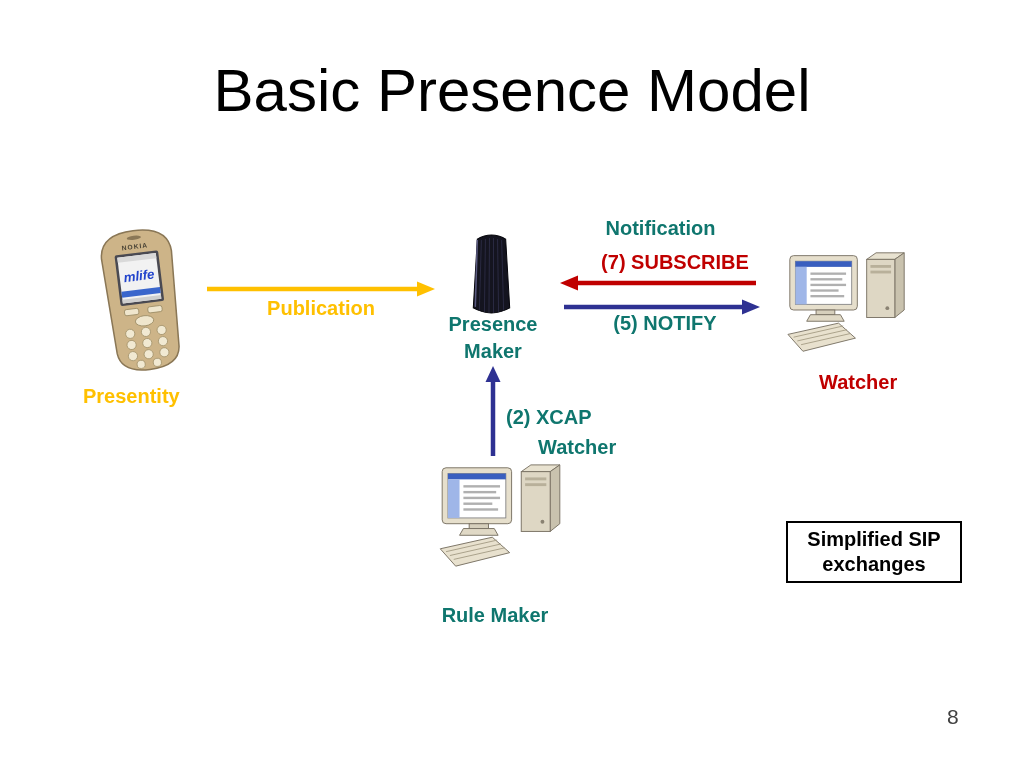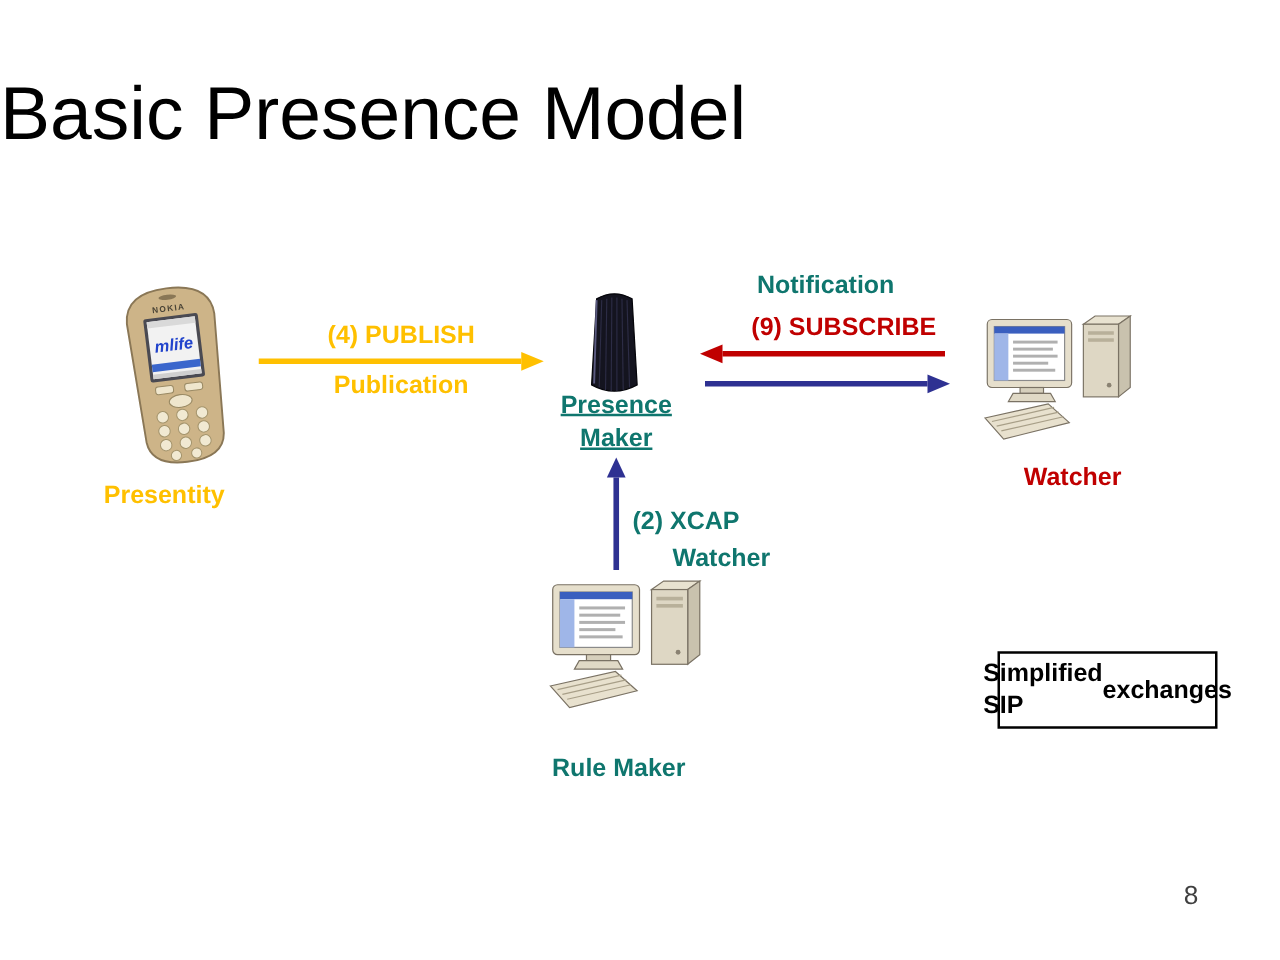--- a/index.html
+++ b/index.html
@@ -1,49 +1,49 @@
 <!DOCTYPE html>
 <html><head>
 <meta charset="utf-8">
 <style>
   html,body{margin:0;padding:0;background:#fff;}
   .slide{position:relative;width:1024px;height:768px;background:#ffffff;
          font-family:"Liberation Sans",sans-serif;overflow:hidden;}
-  .title{position:absolute;top:56px;left:0;width:100%;
+  .title{position:absolute;top:56px;left:0;width:100%;text-align:center;
          font-size:60px;font-weight:400;color:#000;}
   .lbl{position:absolute;font-weight:bold;font-size:20px;white-space:nowrap;}
   .center{text-align:center;}
   .gold{color:#FFC000;}
   .blue{color:#0f766e;}
   .red{color:#C00000;}
   .lbl-publish{left:205px;top:257px;width:232px;}
   .lbl-publication{left:205px;top:297px;width:232px;}
-  .lbl-server{left:428px;top:311px;width:130px;line-height:27px;text-decoration:underline;}
+  .lbl-server{left:428px;top:311px;width:130px;line-height:27px;}
   .lbl-notification{left:578px;top:217px;width:165px;}
   .lbl-subscribe{left:575px;top:251px;width:200px;}
   .lbl-notify{left:580px;top:312px;width:170px;}
   .lbl-presentity{left:83px;top:385px;}
   .lbl-watcher{left:799px;top:371px;margin-left:20px;}
   .lbl-xcap1{left:506px;top:406px;text-align:center;}
   .lbl-xcap2{left:538px;top:436px;}
   .lbl-rulemaker{left:430px;top:604px;width:130px;}
   .arrow{position:absolute;overflow:visible;}
   .arrow-publish{left:205px;top:278px;}
   .arrow-subscribe{left:558px;top:272px;}
   .arrow-notify{left:562px;top:296px;}
   .arrow-xcap{left:482px;top:364px;}
   .device{position:absolute;}
   .phone-wrap{left:98px;top:226px;width:88px;height:148px;transform:rotate(-7deg);}
   .server-wrap{left:464px;top:232px;width:56px;height:86px;}
   .watcher-wrap{left:786px;top:250px;width:122px;height:105px;}
   .rulemaker-wrap{left:438px;top:462px;width:126px;height:108px;}
   .callout{position:absolute;left:786px;top:521px;width:172px;height:58px;
-           border:2px solid #000;background:#fff;display:flex;flex-direction:row;
+           border:2px solid #000;background:#fff;display:flex;flex-direction:column;
            align-items:center;justify-content:center;font-weight:bold;font-size:20px;
-           color:#000;line-height:25px;margin-left:12px;}
+           color:#000;line-height:25px;}
   .pagenum{position:absolute;left:947px;top:705px;font-size:21px;color:#404040;}
 </style>
 </head>
 <body>
 
 <div class="slide">
 
   <svg width="0" height="0" style="position:absolute" aria-hidden="true">
     <defs>
       <symbol id="pc" viewBox="0 0 130 112">
@@ -101,21 +101,20 @@
         <circle cx="27" cy="126" r="4.5"></circle>
           <circle cx="42.5" cy="126" r="4.5"></circle>
           <circle cx="58" cy="126" r="4.5"></circle>
         <circle cx="34" cy="135" r="4"></circle>
           <circle cx="50" cy="135" r="4"></circle>
       </g>
     </svg>
   </div>
   <div class="lbl gold lbl-presentity">Presentity</div>
 
-  <div class="lbl gold center lbl-publish">(4) PUBLISH</div>
   <svg class="arrow arrow-publish" width="232" height="22" viewBox="0 0 232 22">
     <line x1="2" y1="11" x2="212" y2="11" stroke="#FFC000" stroke-width="4.5"></line>
     <polygon points="212,3.5 230,11 212,18.5" fill="#FFC000"></polygon>
   </svg>
   <div class="lbl gold center lbl-publication">Publication</div>
 
   <div class="device server-wrap">
     <svg viewBox="0 0 55 85" width="56" height="86">
       <path d="M13,7 Q27,-1 41,7 L45,75 Q27,85 9,75 Z" fill="#14141f" stroke="#05050a" stroke-width="1"></path>
       <g stroke="#2c2c45" stroke-width="0.9">
@@ -128,29 +127,30 @@
       </g>
       <path d="M13,8 L11,74" stroke="#5a5a80" stroke-width="1.5" fill="none"></path>
     </svg>
   </div>
   <div class="lbl blue center lbl-server">
     <span>Presence</span><br>
     <span>Maker</span>
   </div>
 
   <div class="lbl blue center lbl-notification">Notification</div>
-  <div class="lbl red center lbl-subscribe">(9) SUBSCRIBE</div>
+  <div class="lbl red center lbl-subscribe">(7) SUBSCRIBE</div>
   <svg class="arrow arrow-subscribe" width="200" height="22" viewBox="0 0 200 22">
     <line x1="198" y1="11" x2="20" y2="11" stroke="#C00000" stroke-width="4.5"></line>
     <polygon points="20,3.5 2,11 20,18.5" fill="#C00000"></polygon>
   </svg>
   <svg class="arrow arrow-notify" width="200" height="22" viewBox="0 0 200 22">
     <line x1="2" y1="11" x2="180" y2="11" stroke="#2E3192" stroke-width="4.5"></line>
     <polygon points="180,3.5 198,11 180,18.5" fill="#2E3192"></polygon>
   </svg>
+  <div class="lbl blue center lbl-notify">(5) NOTIFY</div>
 
   <div class="device watcher-wrap">
     <svg viewBox="0 0 130 112" width="122" height="105">
       <use href="#pc"></use>
     </svg>
   </div>
   <div class="lbl red lbl-watcher">Watcher</div>
 
   <svg class="arrow arrow-xcap" width="22" height="94" viewBox="0 0 22 94">
     <line x1="11" y1="92" x2="11" y2="18" stroke="#2E3192" stroke-width="4.5"></line>

